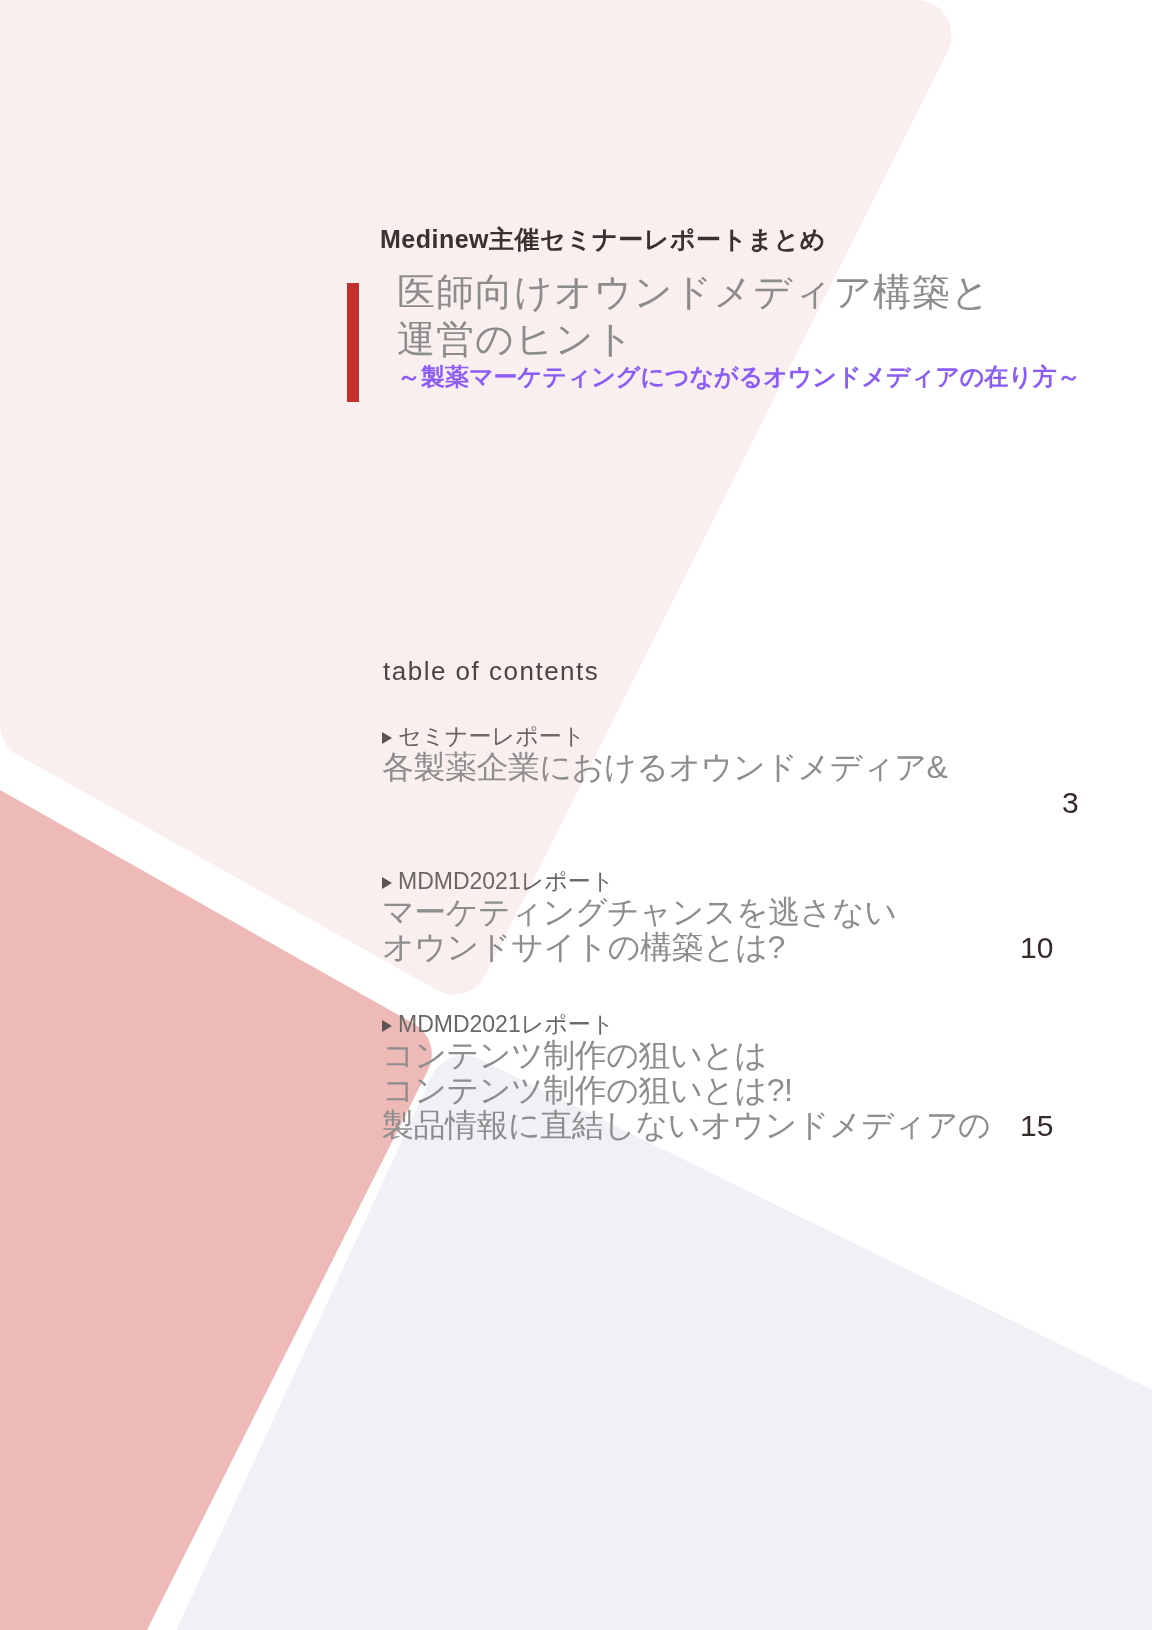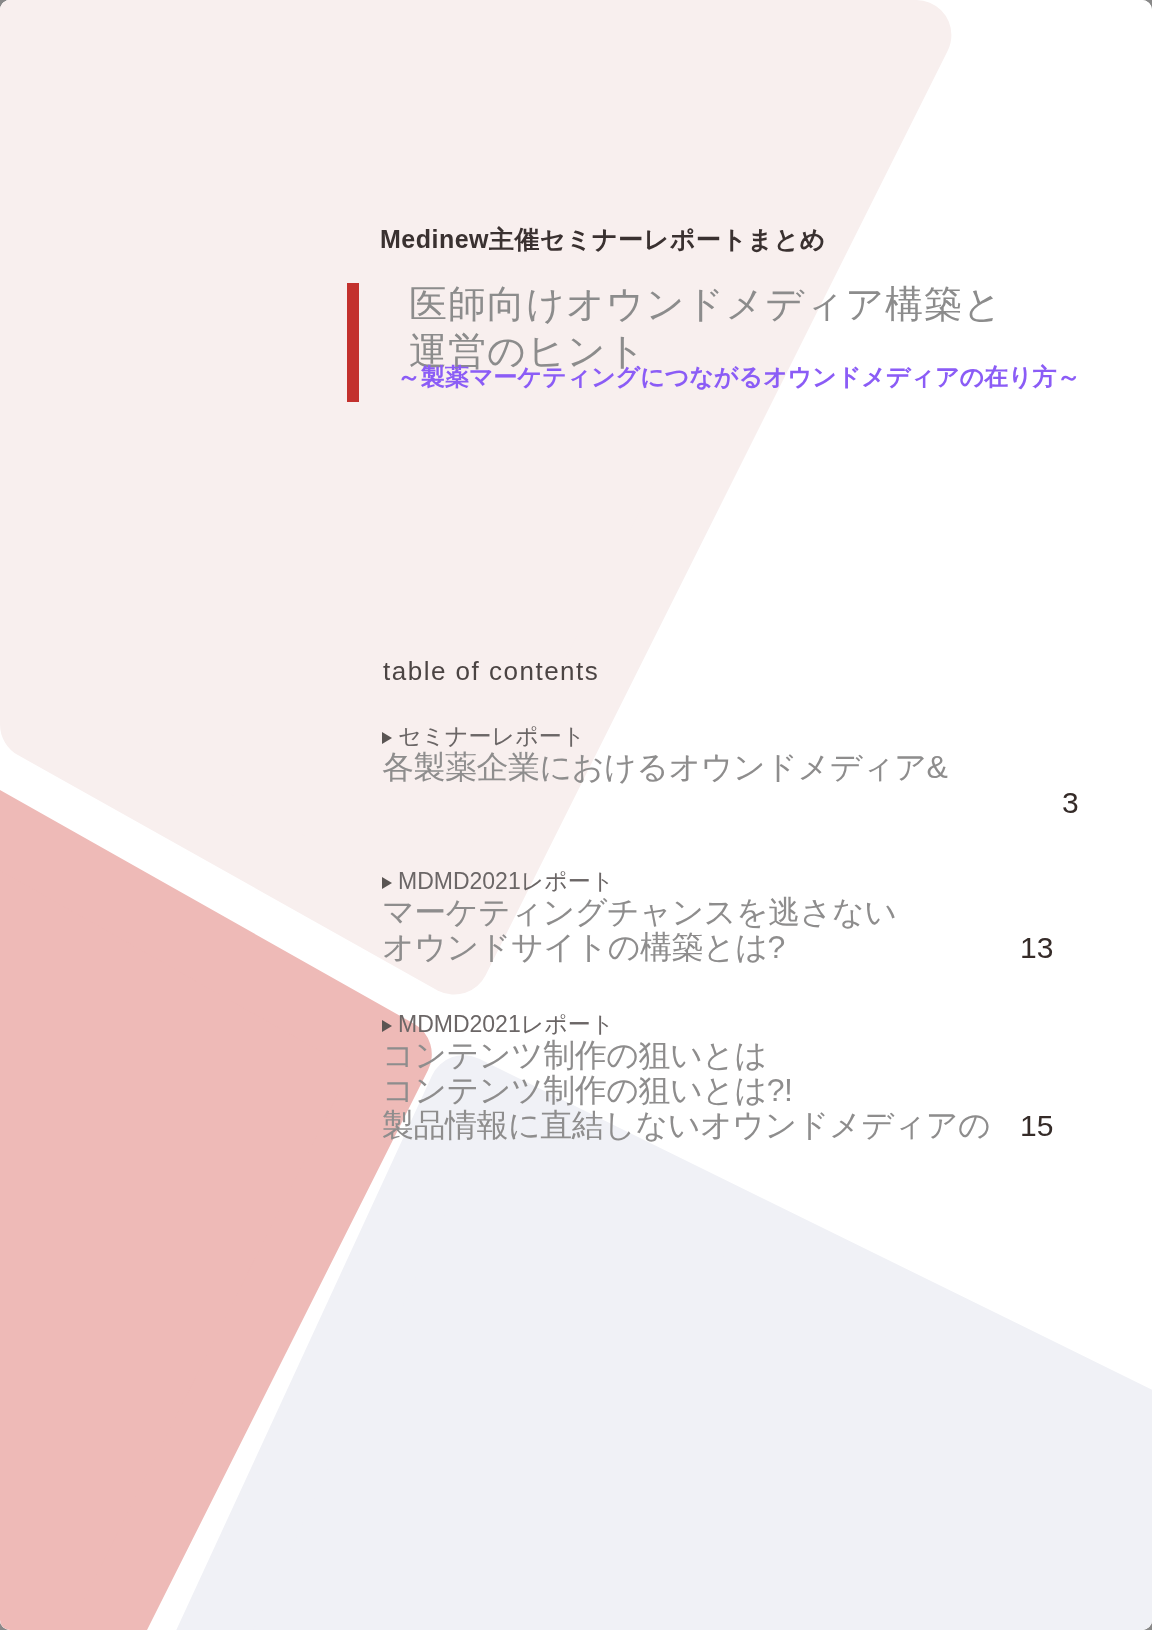--- a/index.html
+++ b/index.html
@@ -3,35 +3,34 @@
 <meta charset="utf-8">
 <style>
   html,body{margin:0;padding:0;background:#888;}
   .page{
     position:relative;
     width:1152px;height:1630px;
     margin:0 auto;
     background:#ffffff;
     overflow:hidden;
     font-family:"Liberation Sans","DejaVu Sans",sans-serif;
-    border-radius:10px;
   }
   svg.bg{position:absolute;left:0;top:0;width:1152px;height:1630px;display:block;}
 
   .eyebrow{
     position:absolute;left:380px;top:224px;
     font-size:25px;line-height:30px;font-weight:700;color:#3a3130;
     letter-spacing:0.5px;
   }
   .red-bar{
     position:absolute;left:347px;top:283px;width:12px;height:119px;
     background:#c3312d;
   }
   .title{
-    position:absolute;left:397px;top:269px;margin:12px;
+    position:absolute;left:397px;top:269px;margin:0;
     font-size:38px;line-height:47px;font-weight:400;color:#8c8c8c;
     letter-spacing:1px;
   }
   .title span{display:block;}
   .subtitle{
     position:absolute;left:397px;top:362px;
     font-size:24px;line-height:30px;font-weight:700;color:#8b5cf6;
   }
   .toc-heading{
     position:absolute;left:383px;top:610px;
@@ -94,21 +93,21 @@
   <section class="toc-entry e1">
     <div class="toc-cat"><span class="tri"></span><span>セミナーレポート</span></div>
     <div class="toc-line">各製薬企業におけるオウンドメディア&amp;</div>
     <div class="pagenum">3</div>
   </section>
 
   <section class="toc-entry e2">
     <div class="toc-cat"><span class="tri"></span><span>MDMD2021レポート</span></div>
     <div class="toc-line">マーケティングチャンスを逃さない</div>
     <div class="toc-line">オウンドサイトの構築とは?</div>
-    <div class="pagenum">13</div>
+    <div class="pagenum">10</div>
   </section>
 
   <section class="toc-entry e3">
     <div class="toc-cat"><span class="tri"></span><span>MDMD2021レポート</span></div>
     <div class="toc-line">コンテンツ制作の狙いとは</div>
     <div class="toc-line">コンテンツ制作の狙いとは?!</div>
     <div class="toc-line">製品情報に直結しないオウンドメディアの</div>
     <div class="pagenum">15</div>
   </section>
 

